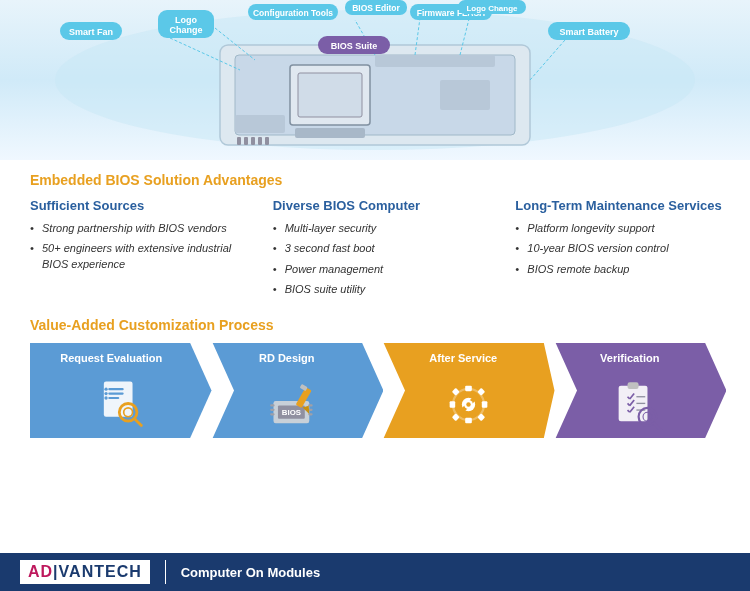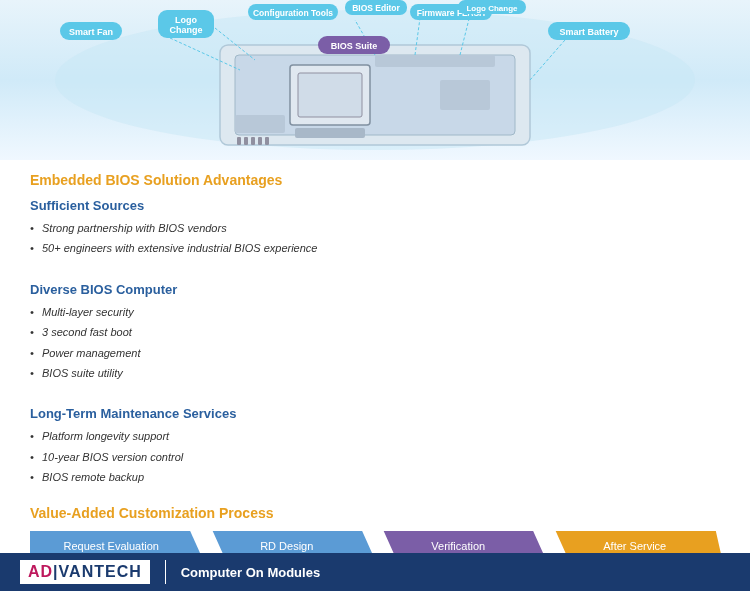--- a/index.html
+++ b/index.html
@@ -28,23 +28,22 @@
 
     .section-title {
       color: #e8a020;
       font-size: 14px;
       font-weight: bold;
       margin-bottom: 10px;
     }
 
     .advantages-grid {
       display: flex;
-      gap: 20px;
+      gap: 32px;
       margin-bottom: 14px;
-      flex-direction: column;
     }
 
     .advantage-col {
       flex: 1;
     }
 
     .col-title {
       color: #2a5f9e;
       font-size: 13px;
       font-weight: bold;
@@ -166,21 +165,21 @@
       padding: 8px 5px 8px 14px;
     }
 
     .step-item:first-child .step-content {
       padding-left: 6px;
     }
 
     .step-label {
       color: #fff;
       font-size: 11px;
-      font-weight: normal;
+      font-weight: bold;
       text-align: center;
       line-height: 1.3;
     }
 
     .step-icon-area {
       font-size: 32px;
       line-height: 1;
     }
   </style>
 </head>
@@ -330,53 +329,20 @@
 
                 <rect x="35" y="19" width="4" height="2" rx="1" fill="#a0a0a8"></rect>
                 <rect x="35" y="23" width="4" height="2" rx="1" fill="#a0a0a8"></rect>
                 <rect x="35" y="27" width="4" height="2" rx="1" fill="#a0a0a8"></rect>
 
                 <text x="20" y="28.5" text-anchor="middle" fill="white" font-size="7" font-weight="bold">BIOS</text>
 
                 <rect x="28" y="4" width="6" height="18" rx="1" transform="rotate(30,31,13)" fill="#e8a020"></rect>
                 <polygon points="34,20 38,26 30,24" fill="#c89010" transform="rotate(30,34,23)"></polygon>
                 <rect x="28" y="2" width="6" height="4" rx="1" transform="rotate(30,31,4)" fill="#c0c0c0"></rect>
-              </svg>
-            </div>
-          </div>
-        </div>
-      </div>
-
-      <div class="step-item" style="margin-left:-10px;">
-        <div class="step-chevron">
-          <svg viewBox="0 0 170 95" preserveAspectRatio="none">
-            <polygon points="10,0 150,0 170,47.5 150,95 10,95 30,47.5" fill="#7b5ea7"></polygon>
-          </svg>
-          <div class="step-content">
-            <div class="step-label" style="padding-right:20px;">Verification</div>
-            <div class="step-icon-area">
-              <svg width="50" height="46" viewBox="0 0 50 46">
-
-                <rect x="6" y="6" width="26" height="32" rx="2" fill="white" opacity="0.9"></rect>
-
-                <rect x="14" y="3" width="10" height="6" rx="2" fill="#c0c0c0"></rect>
-
-                <line x1="14" y1="16" x2="16" y2="18" stroke="#7b5ea7" stroke-width="1.5"></line>
-                <line x1="16" y1="18" x2="20" y2="13" stroke="#7b5ea7" stroke-width="1.5"></line>
-                <line x1="22" y1="16" x2="30" y2="16" stroke="#9090a0" stroke-width="1.2"></line>
-                <line x1="14" y1="22" x2="16" y2="24" stroke="#7b5ea7" stroke-width="1.5"></line>
-                <line x1="16" y1="24" x2="20" y2="19" stroke="#7b5ea7" stroke-width="1.5"></line>
-                <line x1="22" y1="22" x2="30" y2="22" stroke="#9090a0" stroke-width="1.2"></line>
-                <line x1="14" y1="28" x2="16" y2="30" stroke="#7b5ea7" stroke-width="1.5"></line>
-                <line x1="16" y1="30" x2="20" y2="25" stroke="#7b5ea7" stroke-width="1.5"></line>
-                <line x1="22" y1="28" x2="30" y2="28" stroke="#9090a0" stroke-width="1.2"></line>
-
-                <circle cx="32" cy="34" r="8" fill="none" stroke="#7b5ea7" stroke-width="2"></circle>
-                <circle cx="32" cy="34" r="4" fill="none" stroke="#7b5ea7" stroke-width="1"></circle>
-                <line x1="38" y1="40" x2="44" y2="46" stroke="#7b5ea7" stroke-width="2.5" stroke-linecap="round"></line>
               </svg>
             </div>
           </div>
         </div>
       </div>
 
       <div class="step-item" style="margin-left:-10px;">
         <div class="step-chevron">
           <svg viewBox="0 0 170 95" preserveAspectRatio="none">
             <polygon points="10,0 160,0 170,47.5 160,95 10,95 30,47.5" fill="#e8a020"></polygon>
@@ -403,20 +369,53 @@
 
                 <rect x="14" y="21" width="18" height="4" rx="2" fill="#e8a020" transform="rotate(-45,23,23)"></rect>
                 <circle cx="23" cy="23" r="4" fill="white"></circle>
                 <circle cx="23" cy="23" r="2" fill="#e8a020"></circle>
               </svg>
             </div>
           </div>
         </div>
       </div>
 
+      <div class="step-item" style="margin-left:-10px;">
+        <div class="step-chevron">
+          <svg viewBox="0 0 170 95" preserveAspectRatio="none">
+            <polygon points="10,0 150,0 170,47.5 150,95 10,95 30,47.5" fill="#7b5ea7"></polygon>
+          </svg>
+          <div class="step-content">
+            <div class="step-label" style="padding-right:20px;">Verification</div>
+            <div class="step-icon-area">
+              <svg width="50" height="46" viewBox="0 0 50 46">
+
+                <rect x="6" y="6" width="26" height="32" rx="2" fill="white" opacity="0.9"></rect>
+
+                <rect x="14" y="3" width="10" height="6" rx="2" fill="#c0c0c0"></rect>
+
+                <line x1="14" y1="16" x2="16" y2="18" stroke="#7b5ea7" stroke-width="1.5"></line>
+                <line x1="16" y1="18" x2="20" y2="13" stroke="#7b5ea7" stroke-width="1.5"></line>
+                <line x1="22" y1="16" x2="30" y2="16" stroke="#9090a0" stroke-width="1.2"></line>
+                <line x1="14" y1="22" x2="16" y2="24" stroke="#7b5ea7" stroke-width="1.5"></line>
+                <line x1="16" y1="24" x2="20" y2="19" stroke="#7b5ea7" stroke-width="1.5"></line>
+                <line x1="22" y1="22" x2="30" y2="22" stroke="#9090a0" stroke-width="1.2"></line>
+                <line x1="14" y1="28" x2="16" y2="30" stroke="#7b5ea7" stroke-width="1.5"></line>
+                <line x1="16" y1="30" x2="20" y2="25" stroke="#7b5ea7" stroke-width="1.5"></line>
+                <line x1="22" y1="28" x2="30" y2="28" stroke="#9090a0" stroke-width="1.2"></line>
+
+                <circle cx="32" cy="34" r="8" fill="none" stroke="#7b5ea7" stroke-width="2"></circle>
+                <circle cx="32" cy="34" r="4" fill="none" stroke="#7b5ea7" stroke-width="1"></circle>
+                <line x1="38" y1="40" x2="44" y2="46" stroke="#7b5ea7" stroke-width="2.5" stroke-linecap="round"></line>
+              </svg>
+            </div>
+          </div>
+        </div>
+      </div>
+
     </div>
   </div>
 
 </div>
 
 <div class="footer">
   <div class="footer-brand">
     <div class="footer-logo">
       <span class="ad-text">AD</span><span>|VANTECH</span>
     </div>

